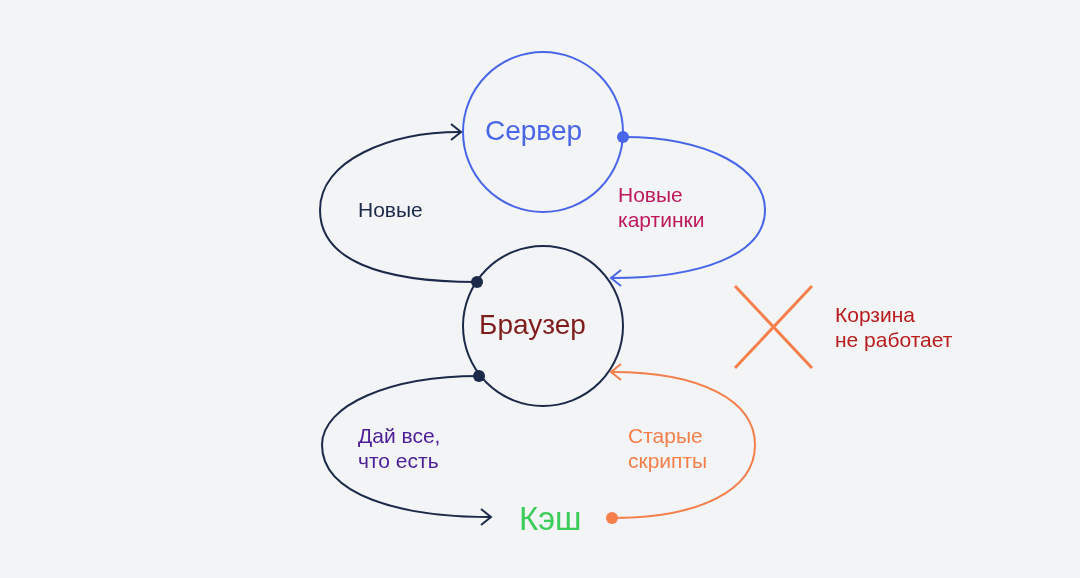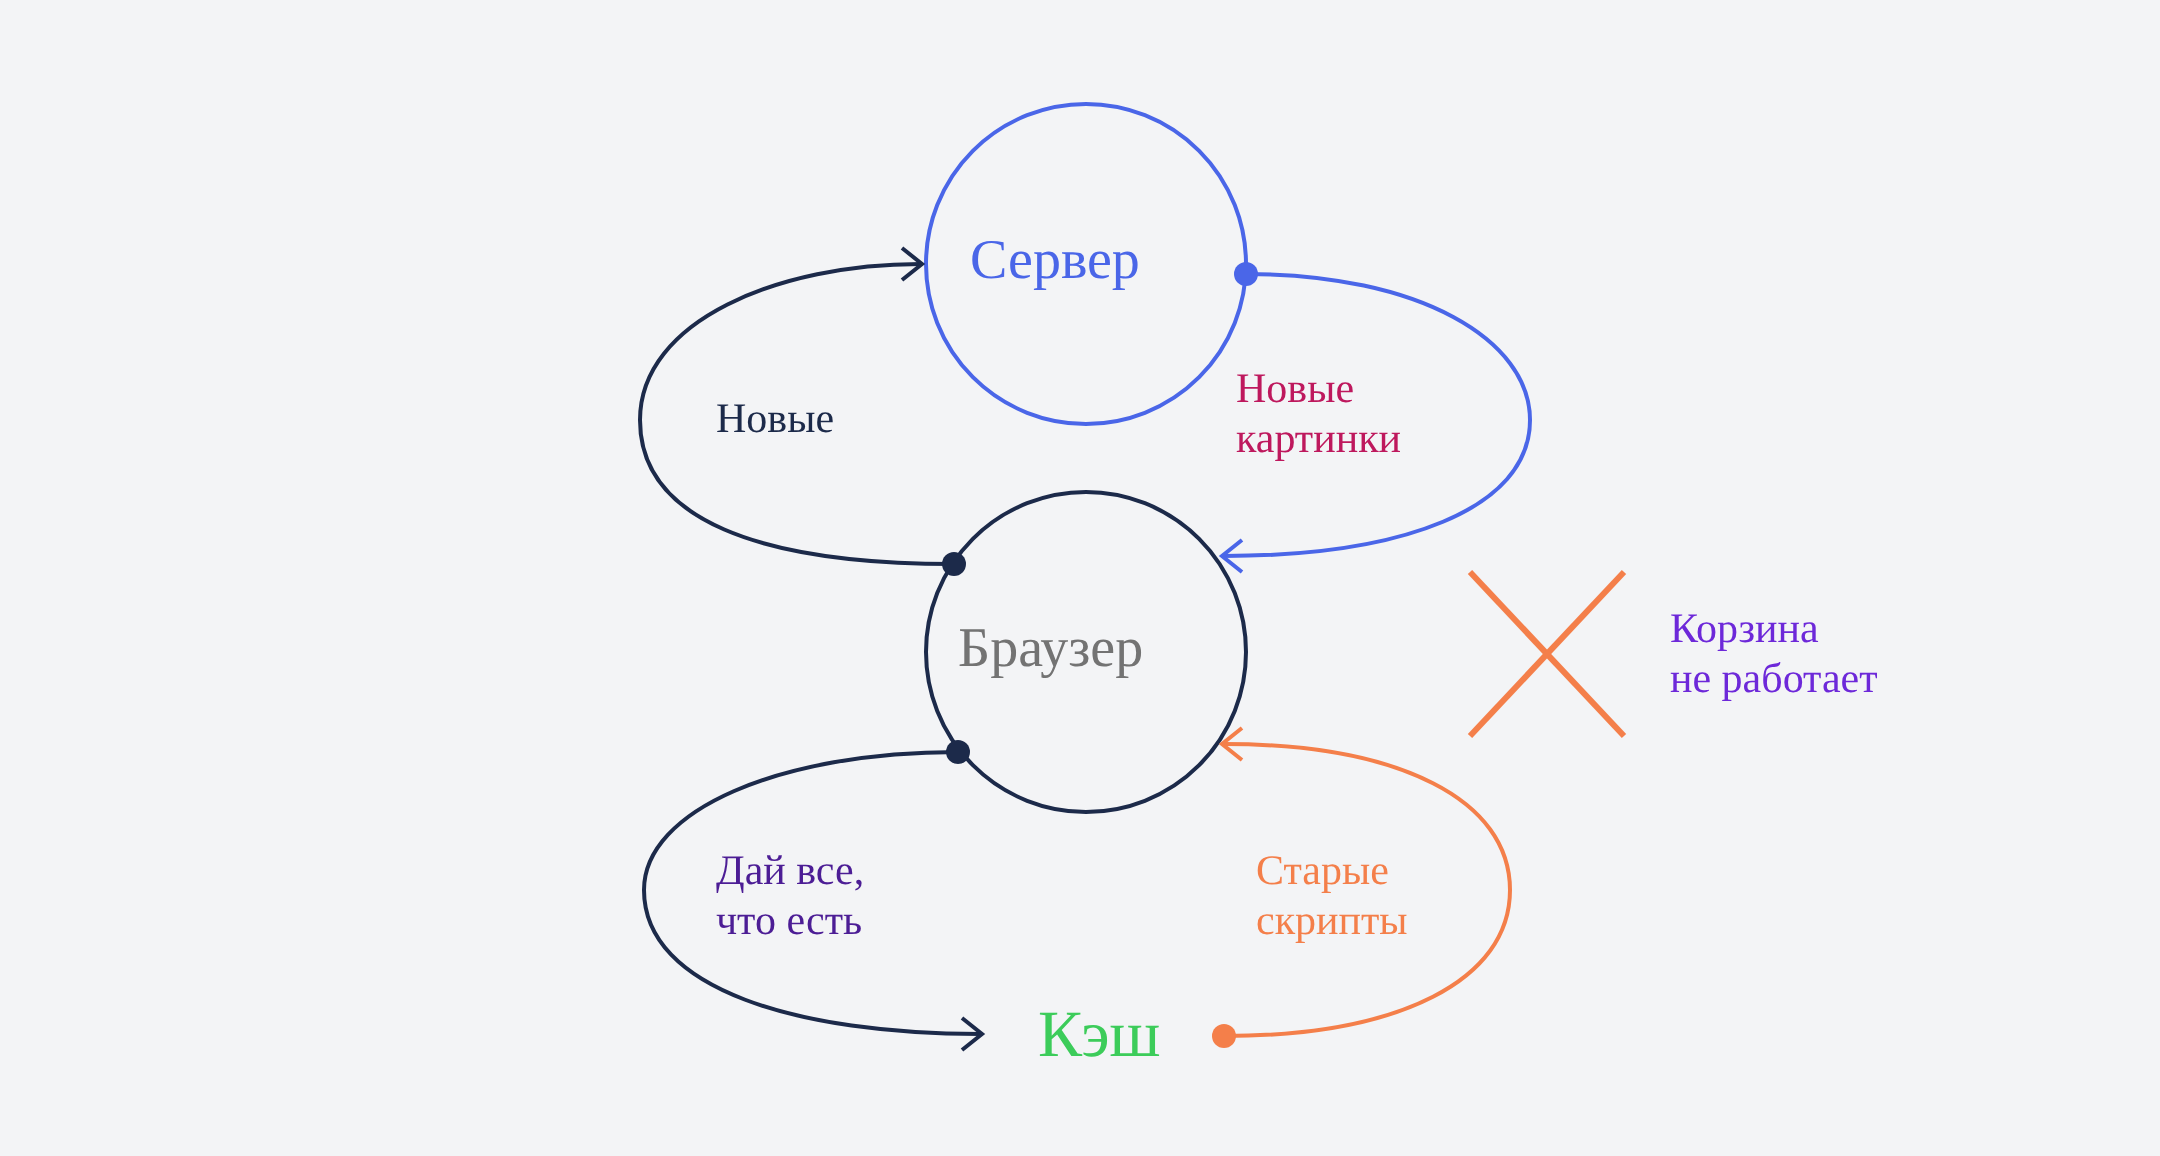--- a/index.html
+++ b/index.html
@@ -6,21 +6,21 @@
     body {
       width: 1080px; height: 578px;
       background: #f3f4f6;
       overflow: hidden;
       position: relative;
       font-family: "Liberation Sans", "DejaVu Sans", sans-serif;
     }
     #diagram { position: absolute; left: 0; top: 0; width: 1080px; height: 578px; }
     .lbl {
       position: absolute;
-      font-family: Liberation Serif, serif;
+      font-family: Liberation Sans, sans-serif;
       line-height: 1.2;
       white-space: nowrap;
     }
     .node-label { font-size: 28px; }
     .edge-label { font-size: 21px; }
     .multi { white-space: pre; }
   </style>
 </head>
 <body>
 
@@ -54,25 +54,25 @@
     <circle cx="612" cy="518" r="6" fill="#f47f4a"></circle>
   </g>
 
   <g>
     <line x1="735" y1="286" x2="812" y2="368" stroke="#f47f4a" stroke-width="3"></line>
     <line x1="812" y1="286" x2="735" y2="368" stroke="#f47f4a" stroke-width="3"></line>
   </g>
 </svg>
 
 <div class="lbl node-label" style="left:485px; top:114px; color:#4a66e8;">Сервер</div>
-<div class="lbl node-label" style="left:479px; top:308px; color:#737373;">Браузер</div>
+<div class="lbl node-label" style="left:479px; top:308px; color:#7f1d1d;">Браузер</div>
 <div class="lbl node-label" style="left:519px; top:499px; color:#3ccc5a; font-size:33px;">Кэш</div>
 
 <div class="lbl edge-label" style="left:358px; top:197px; color:#1c2a4a;">Новые</div>
 <div class="lbl edge-label multi" style="left:618px; top:182px; color:#be185d;">Новые
 картинки</div>
 <div class="lbl edge-label multi" style="left:358px; top:423px; color:#4c1d95;">Дай все,
 что есть</div>
 <div class="lbl edge-label multi" style="left:616px; top:423px; color:#f47f4a;margin-left:12px;">Старые
 скрипты</div>
 
-<div class="lbl edge-label multi" style="left:835px; top:302px; color:#6d28d9;">Корзина
+<div class="lbl edge-label multi" style="left:835px; top:302px; color:#b91c1c;">Корзина
 не работает</div>
 
 </body></html>

